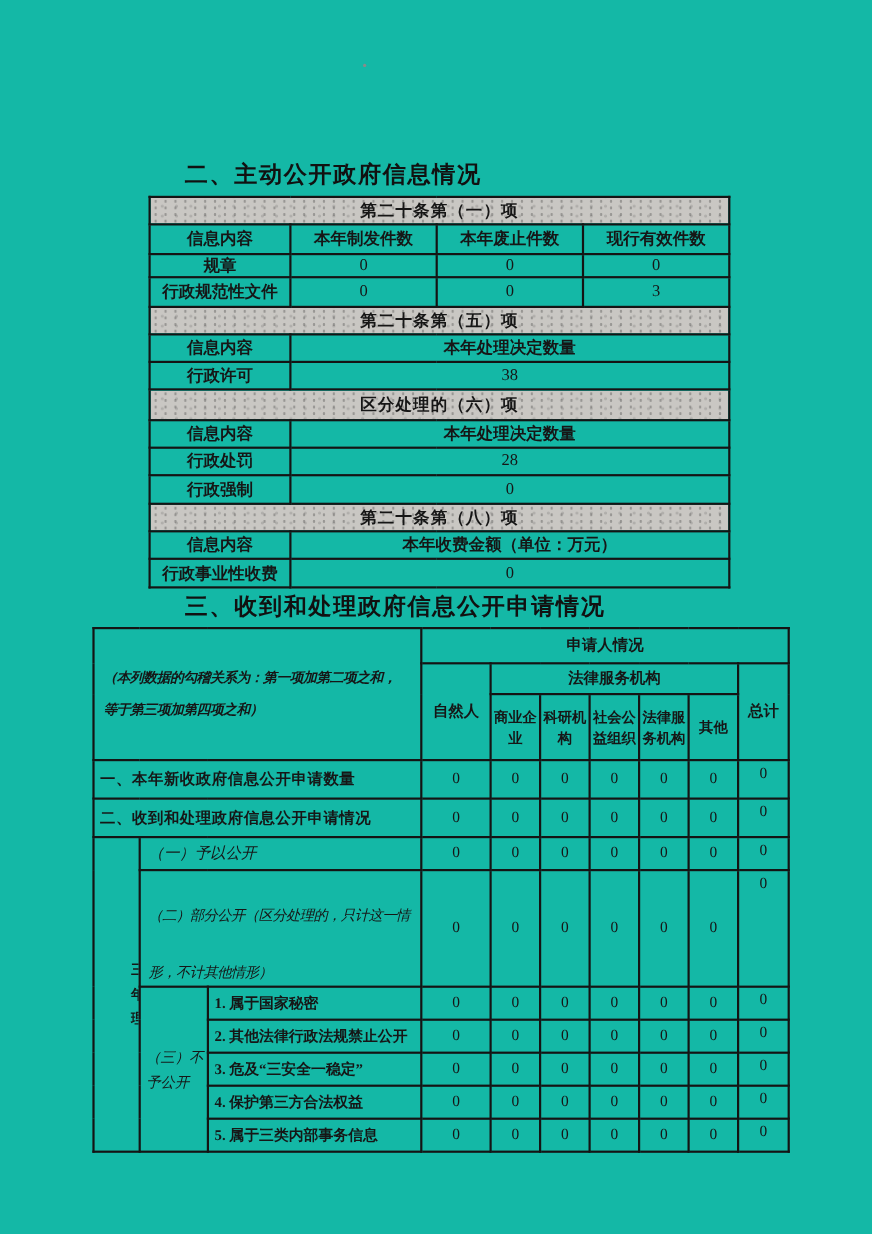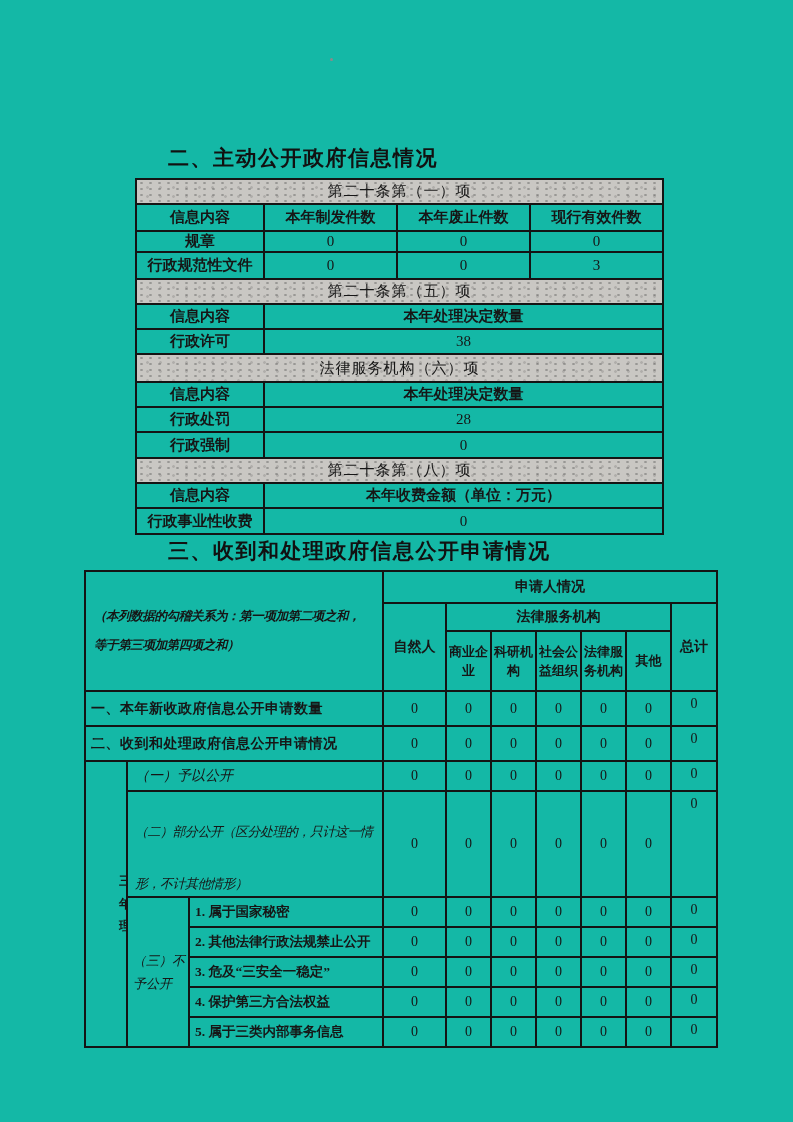--- a/index.html
+++ b/index.html
@@ -18,21 +18,21 @@
 
   table{border-collapse:collapse;table-layout:fixed;position:absolute;}
   td{border:2px solid #141414;text-align:center;vertical-align:middle;padding:0;overflow:hidden;}
 
   
   .t1{left:135px;top:178px;width:527px;font-size:15px;}
   .t1 td.lbl{font-weight:700;}
   .t1 tr.hdr td{font-weight:700;}
   .t1 .num{font-weight:400;}
   tr.band td{
-    font-weight:400;letter-spacing:1px;
+    font-weight:700;letter-spacing:1px;
     background-color:#c9c7c3;
     background-image:
       radial-gradient(circle, rgba(40,40,40,0.30) 1px, transparent 1.4px),
       radial-gradient(circle, rgba(85,85,85,0.22) 1px, transparent 1.7px);
     background-size:9px 6px,13px 9px;
     background-position:0 0,4px 3px;
   }
 
   
   .t2{left:84px;top:570px;width:632px;font-size:14px;}
@@ -95,21 +95,21 @@
       <tr class="hdr" style="height:25px">
         <td>信息内容</td>
         <td colspan="3">本年处理决定数量</td>
       </tr>
       <tr style="height:25px">
         <td class="lbl">行政许可</td>
         <td colspan="3" class="num">38</td>
       </tr>
 
       <tr class="band" style="height:28px">
-        <td colspan="4">法律服务机构（六）项</td>
+        <td colspan="4">区分处理的（六）项</td>
       </tr>
       <tr class="hdr" style="height:25px">
         <td>信息内容</td>
         <td colspan="3">本年处理决定数量</td>
       </tr>
       <tr style="height:25px">
         <td class="lbl">行政处罚</td>
         <td colspan="3" class="num">28</td>
       </tr>
       <tr style="height:26px">

